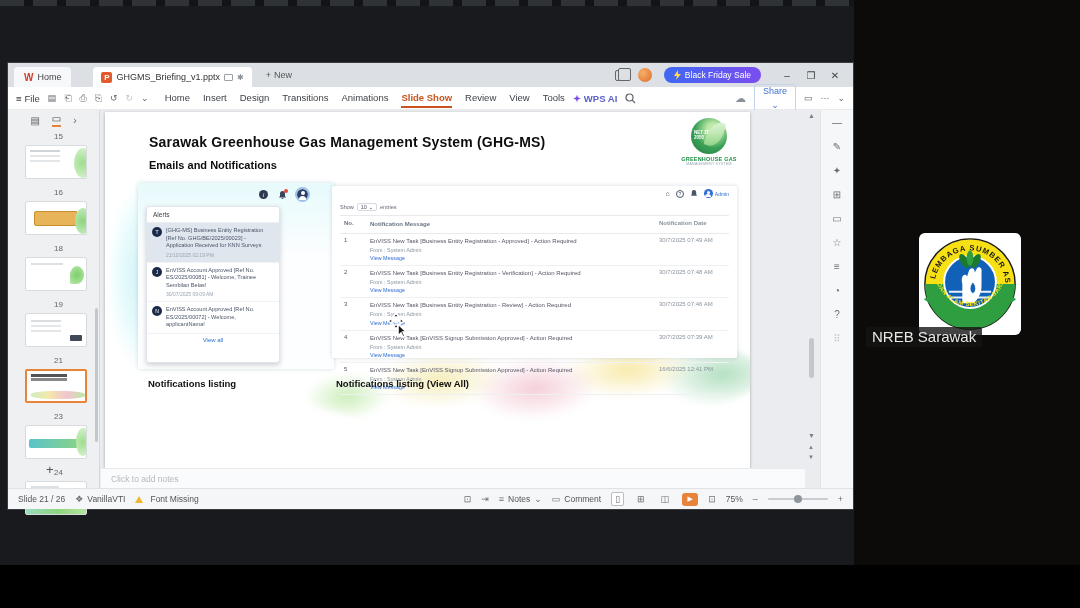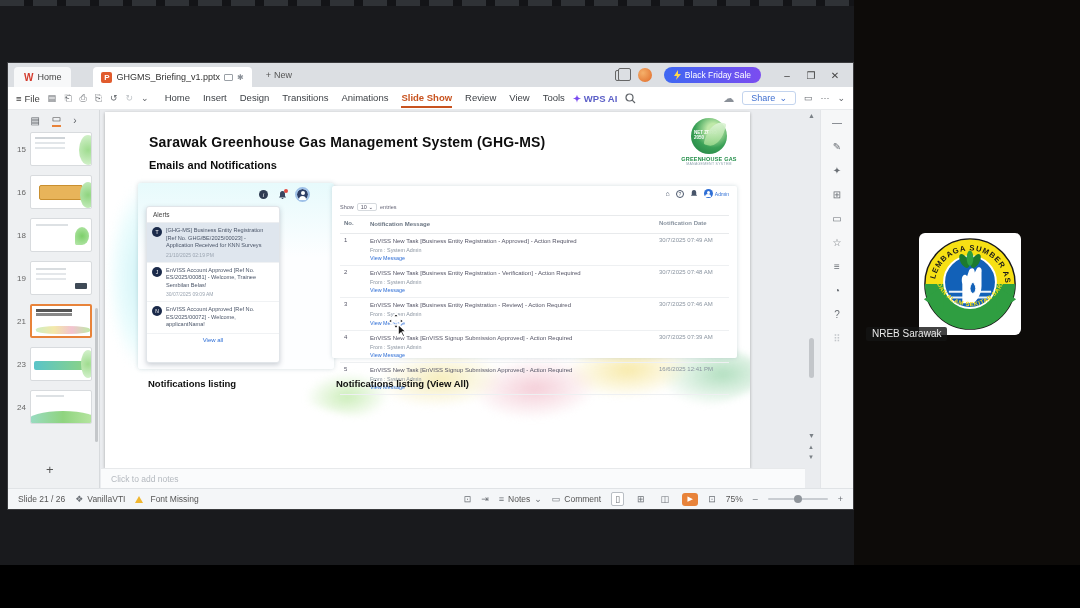--- a/index.html
+++ b/index.html
@@ -47,32 +47,32 @@
   .file-btn { display:flex; gap:3px; align-items:center; color:#444; }
   .ric { color:#5f6368; font-size:9px; }
   .ric.gray { color:#c0c4c8; }
   .menu { display:flex; gap:13px; margin-left:8px; color:#3b3f44; }
   .menu span { padding:3px 0; }
   .menu .active { color:#c8531f; font-weight:bold; border-bottom:2px solid #c8531f; }
   .wps-ai { display:flex; align-items:center; gap:3px; color:#5b5fc7; font-weight:bold; }
   .sparkle { color:#7b4cf0; }
   .rspacer { flex:1; }
   .share-btn { display:flex; align-items:center; gap:4px; border:1px solid #c3d4ee; color:#3f6fd0;
-    border-radius:3px; padding:1px 8px; font-size:9px; }
+    border-radius:3px; padding:1px 8px; font-size:9px;flex-direction:column; }
   .cloud { color:#8a9098; font-size:11px; }
 
   
   .workspace { position:absolute; left:0; top:47px; width:845px; height:378px; background:#eaecef; }
 
   
   .tpanel { position:absolute; left:0; top:0; width:92px; height:378px; background:#eef0f2; border-right:1px solid #d7dadd; }
   .tpanel-head { display:flex; align-items:center; justify-content:center; gap:12px; height:20px; color:#5f6368; font-size:10px; }
   .tpanel-head .sel { color:#444; border-bottom:2px solid #e8833a; padding-bottom:1px; }
   .thumbs { position:absolute; left:0; top:22px; width:92px; }
-  .trow { display:flex; align-items:center; gap:4px; margin:0 0 9px 4px; }
+  .trow { display:flex; align-items:center; gap:4px; margin:0 0 9px 4px;flex-direction:column; }
   .tnum { width:14px; text-align:right; font-size:8px; color:#666; }
   .thumb { position:relative; width:62px; height:34px; background:#fff; border:1px solid #d8dbde; border-radius:2px; overflow:hidden; }
   .thumb.active { border:2px solid #e8833a; }
   .thumb i { position:absolute; display:block; }
   .t15 .a { left:4px; top:4px; width:30px; height:2px; background:#cfd4d8; box-shadow:0 5px 0 #e2e6e9,0 10px 0 #e2e6e9; }
   .t15 .b { right:-6px; top:2px; width:18px; height:30px; background:radial-gradient(circle,#9fdc8f,#d9f3d2); border-radius:50%; }
   .t16 .a { left:8px; top:9px; width:44px; height:15px; background:#e8b45a; border:1px solid #c98f2f; border-radius:2px; }
   .t16 .b { right:-5px; top:6px; width:16px; height:26px; background:radial-gradient(circle,#8fd47f,#c9eec2); border-radius:50%; }
   .t17 .a { left:5px; top:6px; width:26px; height:2px; background:#d6dadd; box-shadow:0 5px 0 #e4e7ea; }
   .t17 .b { left:-4px; bottom:-10px; width:70px; height:18px; background:linear-gradient(90deg,#bfe9a8,#8fd47f); border-radius:50%; }
@@ -202,21 +202,21 @@
     display:flex; align-items:center; justify-content:center; }
   .zoom-track { position:relative; width:60px; height:2px; background:#c9cdd2; border-radius:1px; }
   .zoom-knob { position:absolute; left:26px; top:-3px; width:8px; height:8px; border-radius:50%; background:#8f959b; }
   .view-ic { font-size:9px; color:#6b7076; padding:1px 3px; }
   .view-ic.on { border:1px solid #b9bec4; border-radius:2px; background:#fff; }
 
   
   .nreb-tile { position:absolute; left:919px; top:233px; width:102px; height:102px; background:#fff; border-radius:6px;
     display:flex; align-items:center; justify-content:center; }
   .name-chip { position:absolute; left:866px; top:327px; background:rgba(20,20,20,.8); color:#e8e8e8;
-    font-size:10px; padding:1px 6px 2px; border-radius:2px; }
+    font-size:15px; padding:1px 6px 2px; border-radius:2px; }
 </style>
 </head>
 <body>
 
 <div id="stage">
 
   <div class="share-area"></div>
   <div class="share-dashes"></div>
   <div class="right-zone"></div>
 

